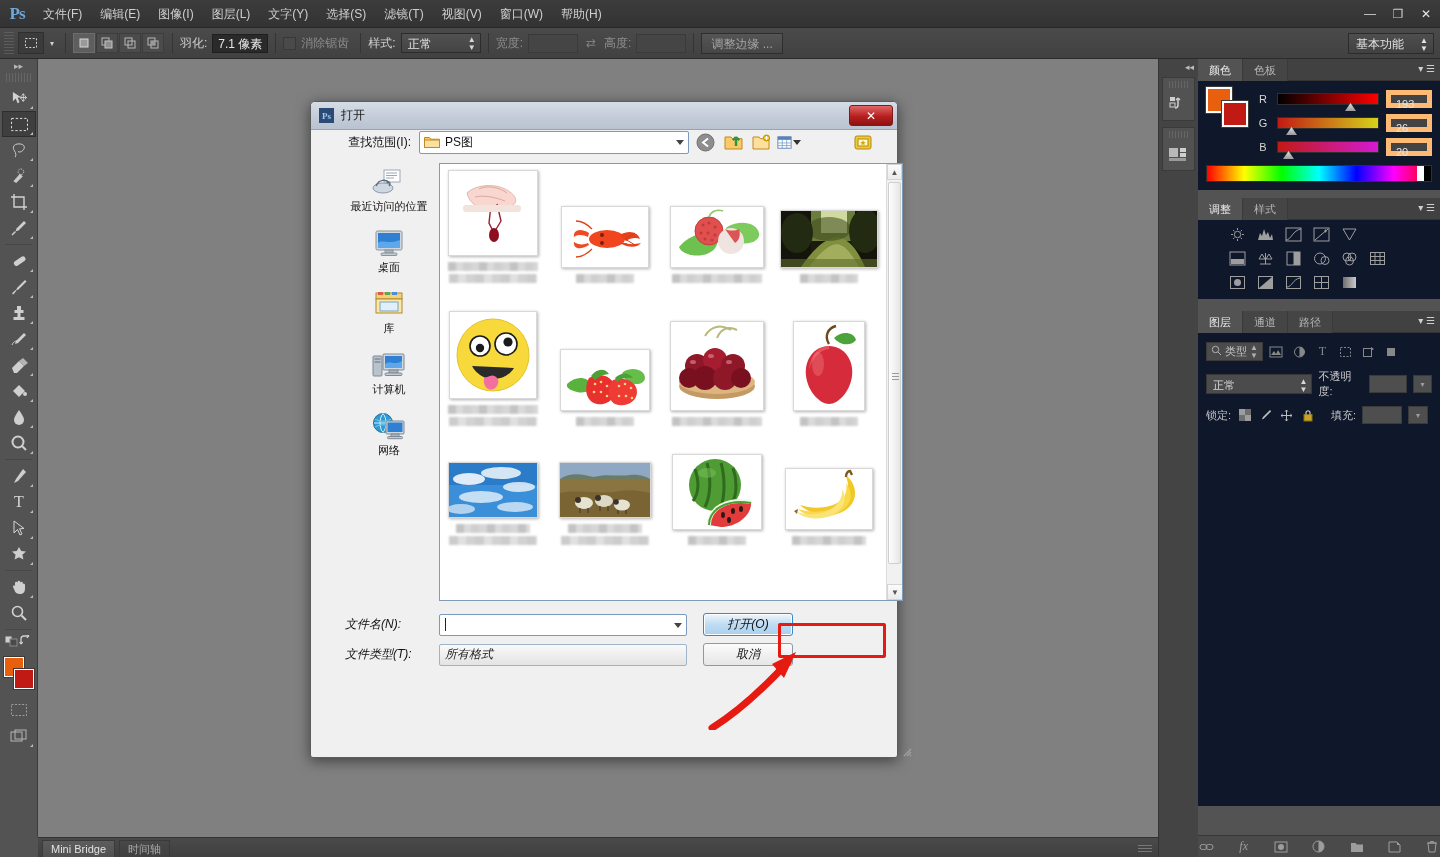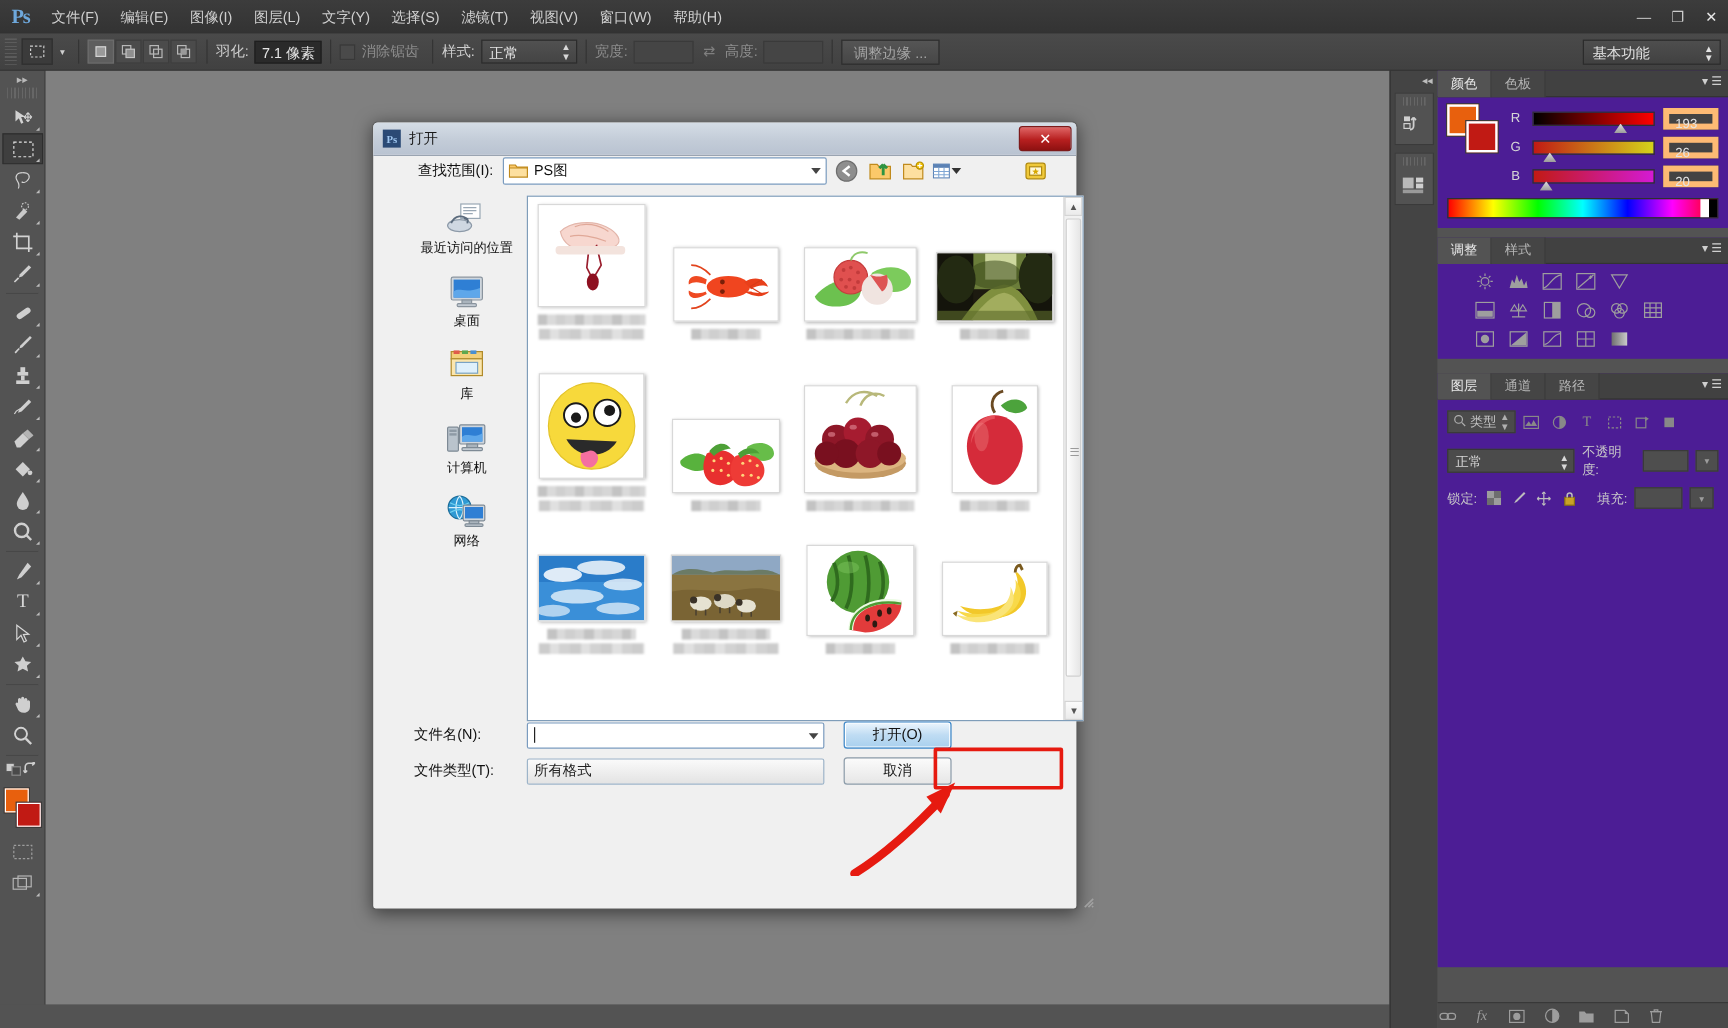--- a/index.html
+++ b/index.html
@@ -54,21 +54,21 @@
     background:linear-gradient(#515151,#444); border:1px solid #2c2c2c; color:#e3e3e3;
     height:20px; line-height:20px; padding:0 18px 0 6px; min-width:80px; position:relative;
   }
   .ob-select .arrows { position:absolute; right:4px; top:2px; font-size:8px; line-height:8px; color:#d8d8d8;}
   .ob-check { width:13px; height:13px; background:#4a4a4a; border:1px solid #383838; margin-right:5px;}
   .ob-btn {
     background:linear-gradient(#555,#464646); border:1px solid #2e2e2e; color:#a6a6a6;
     height:21px; line-height:21px; padding:0 9px;
   }
   .ws-select {
-    position:absolute; right:6px; top:5px; width:115px; height:21px;
+    position:absolute; right:6px; top:5px; width:86px; height:21px;
     background:linear-gradient(#4e4e4e,#414141); border:1px solid #2b2b2b;
     color:#e3e3e3; line-height:21px; padding-left:7px;
   }
   .ws-select .arrows { position:absolute; right:5px; top:3px; font-size:8px; line-height:8px;}
 
   
   .toolbar {
     position:absolute; left:0; top:59px; width:38px; height:778px;
     background:#535353; border-right:1px solid #3c3c3c;
   }
@@ -110,21 +110,21 @@
     position:absolute; left:1158px; top:59px; width:40px; height:798px;
     background:#444; border-left:1px solid #333;
   }
   .dm-head { height:16px; display:flex; align-items:center; justify-content:flex-end; padding-right:4px; color:#bdbdbd; font-size:9px;}
   .dm-box { margin:2px 3px 6px; background:#525252; border:1px solid #3a3a3a; padding:3px 0;}
   .dm-grip { height:7px; margin:0 6px 3px; background:repeating-linear-gradient(to right,#6f6f6f 0 1px,transparent 1px 3px); opacity:.7;}
   .dm-icon { height:26px; display:flex; align-items:center; justify-content:center; color:#cfcfcf; }
 
   
   .panels { position:absolute; left:1198px; top:59px; width:242px; height:798px; background:#535353;}
-  .panel { background:#4c1d95; }
+  .panel { background:#0f172a; }
   .panel-tabs {
     display:flex; height:22px; background:#414141; align-items:stretch; position:relative;
     border-bottom:1px solid #333;
   }
   .ptab {
     padding:0 11px; height:22px; line-height:22px; font-size:11px; color:#b5b5b5;
     background:#454545; border-right:1px solid #3a3a3a;
   }
   .ptab.active { background:#535353; color:#eaeaea; }
   .pmenu { position:absolute; right:5px; top:4px; display:flex; align-items:center; gap:2px; color:#cfcfcf; font-size:10px;}
@@ -161,21 +161,21 @@
   .blend-row { display:flex; align-items:center; gap:6px; padding:3px 0;}
   .blend-sel { position:relative; width:112px; height:20px; line-height:20px; background:#4b4b4b; border:1px solid #373737; color:#d8d8d8; padding-left:6px; font-size:11px;}
   .blend-sel .arrows { position:absolute; right:4px; top:3px; font-size:8px; line-height:8px;}
   .op-label { font-size:11px; color:#c9c9c9;}
   .op-field { width:40px; height:18px; background:#4e4e4e; border:1px solid #3a3a3a;}
   .op-arrow { width:20px;height:18px; background:#4e4e4e; border:1px solid #3a3a3a; display:flex;align-items:center;justify-content:center;color:#9d9d9d;font-size:8px;}
   .lock-row { display:flex; align-items:center; gap:6px; padding:4px 0;}
   .lock-ic { width:15px; height:15px; display:flex; align-items:center; justify-content:center; color:#bdbdbd; font-size:11px;}
   .layers-list { height:370px; }
   .lay-footer { position:absolute; left:0; bottom:0; width:242px; height:22px; background:#4a4a4a;
-     border-top:1px solid #383838; display:flex; align-items:center; justify-content:flex-start; gap:13px;}
+     border-top:1px solid #383838; display:flex; align-items:center; justify-content:space-between; gap:13px;}
   .lf-ic { color:#9d9d9d; display:flex; align-items:center; justify-content:center; width:16px;height:16px;}
 
   
   .dialog {
     position:absolute; left:310px; top:101px; width:588px; height:657px;
     background:#f0f0f0; border:1px solid #5c5c5c; border-radius:5px 5px 3px 3px;
     box-shadow:0 3px 14px rgba(0,0,0,.5);
     font-family:"Liberation Sans","DejaVu Sans",sans-serif; color:#111; font-size:12px;
   }
   .dlg-title {
@@ -237,21 +237,21 @@
      filter:blur(1px); }
   .fl-scroll { position:absolute; right:0; top:0; width:16px; height:100%; background:#f1f1f1; border-left:1px solid #dcdcdc;}
   .sc-btn { height:16px; display:flex; align-items:center; justify-content:center; color:#555; font-size:8px;
      background:linear-gradient(#fbfbfb,#ebebeb); border:1px solid #d4d4d4;}
   .sc-thumb { position:absolute; left:1px; top:18px; width:13px; height:382px;
      background:linear-gradient(to right,#fdfdfd,#e6e6e6); border:1px solid #cfcfcf; border-radius:2px;}
   .sc-grip { position:absolute; left:3px; top:50%; width:7px; height:7px;
      background:repeating-linear-gradient(to bottom,#9a9a9a 0 1px,transparent 1px 3px);}
   .sc-down { position:absolute; left:0; bottom:0; width:16px; }
 
-  .bottom-rows { margin-top:0; padding-left:6px; }
+  .bottom-rows { margin-top:12px; padding-left:6px;font-style:italic; }
   .brow { display:flex; align-items:center; margin-bottom:7px; }
   .brow-label { width:94px; font-size:12px; }
   .fn-combo {
     position:relative; width:248px; height:22px; background:#fff; border:1px solid #7a9bbf; border-radius:2px;
     display:flex; align-items:center; padding-left:5px;
   }
   .caret { width:1px; height:13px; background:#222; }
   .ft-combo {
     position:relative; width:248px; height:22px; border:1px solid #9db4c9; border-radius:2px;
     background:linear-gradient(#fafafa,#e3e3e3); display:flex; align-items:center; padding-left:5px; color:#222;
@@ -517,20 +517,25 @@
       <svg width="18" height="15" viewBox="0 0 18 15">
           <rect x="1" y="3" width="11" height="9" fill="none" stroke="#b5b5b5"></rect>
           <rect x="5" y="1" width="11" height="9" fill="none" stroke="#b5b5b5"></rect>
         </svg>
       <span class="corner"></span>
     </div>
   </div>
 
   <div class="canvas-area"></div>
 
+  <div class="statusbar">
+    <div class="st-tab">Mini Bridge</div>
+    <div class="st-tab inactive">时间轴</div>
+    <div class="st-grip"></div>
+  </div>
 
   <div class="dock-mini">
     <div class="dm-head">◂◂</div>
     <div class="dm-box">
       <div class="dm-grip"></div>
       <div class="dm-icon">
         <svg width="20" height="18" viewBox="0 0 20 18">
             <rect x="1" y="2" width="5" height="4" fill="#cfcfcf"></rect>
             <rect x="1" y="8" width="5" height="4" fill="none" stroke="#cfcfcf"></rect>
             <path d="M9 3 v7 a3 3 0 0 1-3 3" stroke="#cfcfcf" fill="none" stroke-width="1.5"></path>

